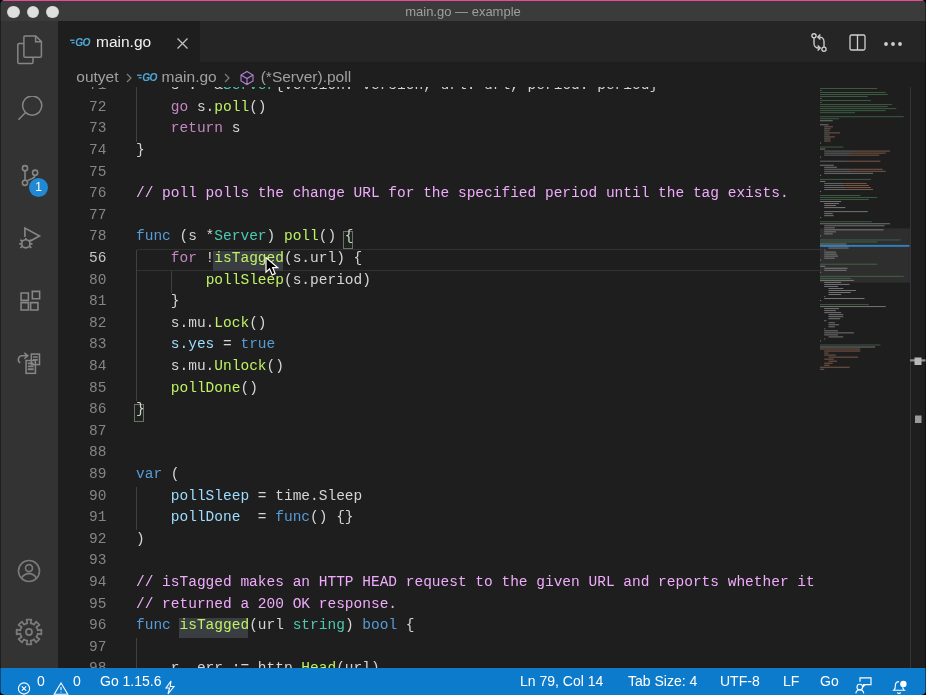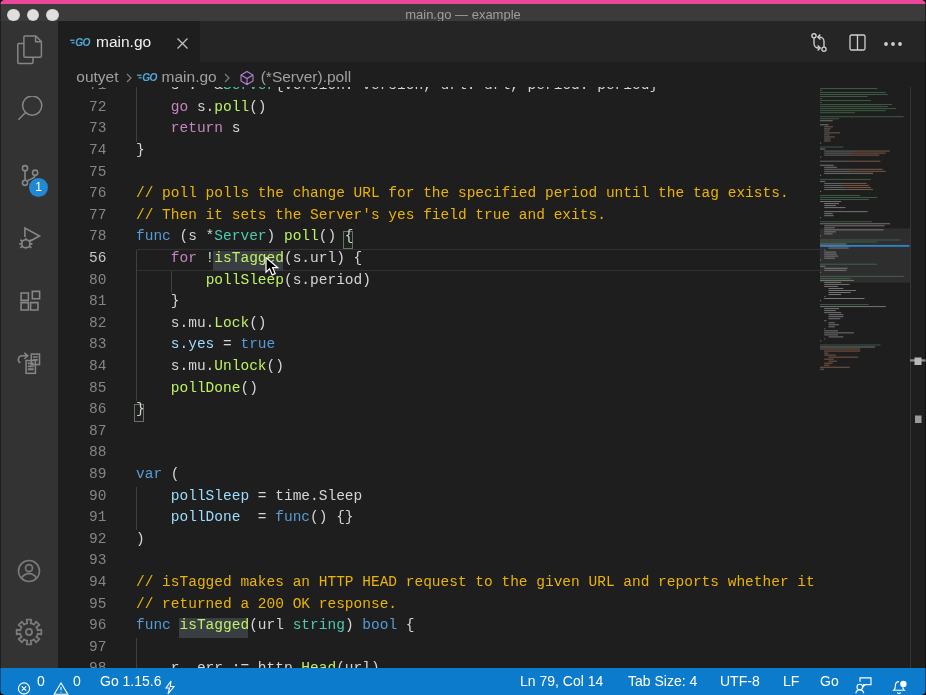--- a/index.html
+++ b/index.html
@@ -1,31 +1,31 @@
 <!DOCTYPE html>
 <html><head><meta charset="utf-8"><style>
 *{margin:0;padding:0;box-sizing:border-box}
 html,body{width:926px;height:695px;background:#000;overflow:hidden}
 body{font-family:"Liberation Sans",sans-serif;position:relative}
 #win{position:absolute;inset:0;border-radius:5px;overflow:hidden;background:#1e1e1e}
-#titlebar{position:absolute;left:0;top:0;width:100%;height:21px;background:#3b3b3c;border-top:4px solid #ec4899}
+#titlebar{position:absolute;left:0;top:0;width:100%;height:21px;background:#3b3b3c;border-top:1px solid #ec4899}
 #title{position:absolute;top:0;left:0;width:100%;height:21px;line-height:22px;text-align:center;color:#9f9f9f;font-size:13px}
 .tl{position:absolute;top:4.5px;width:12.6px;height:12.6px;border-radius:50%;background:#dfdfdd;box-shadow:inset 0 0 1px rgba(0,0,0,.3)}
 #actbar{position:absolute;left:0;top:21px;width:58px;bottom:27px;background:#333334}
 .aic{position:absolute;left:0;width:58px;height:48px;display:flex;align-items:center;justify-content:center}
 #tabbar{position:absolute;left:58px;top:21px;right:0;height:41px;background:#252526}
 #tab1{position:absolute;left:0;top:0;width:142.5px;height:41px;background:#1e1e1e;border-right:1px solid #252526;display:flex;align-items:center}
 #tab1 .lbl{color:#f0f0f0;font-size:15.5px;margin-left:38px}
 #crumbs{position:absolute;left:58px;top:62px;right:0;height:25px;background:#1e1e1e;display:flex;align-items:center;color:#a0a0a0;font-size:15.5px;padding-top:5px}
 #editor{position:absolute;left:58px;top:87px;right:0;bottom:27px;background:#1e1e1e;overflow:hidden}
 .ln{position:absolute;left:0;width:48.5px;text-align:right;color:#858585;font-family:"Liberation Mono",monospace;font-size:14.5px;line-height:21.6px;height:21.6px}
 .ln.act{color:#c6c6c6}
 .cl{position:absolute;left:78px;white-space:pre;color:#d4d4d4;font-family:"Liberation Mono",monospace;font-size:14.5px;line-height:21.6px;height:21.6px}
 
-.c{color:#eab308}.p{color:#C586C0}.kb{color:#569CD6}.t{color:#4EC9B0}.f{color:#bef264}.v{color:#9CDCFE}.n{color:#B5CEA8}
+.c{color:#f0abfc}.p{color:#C586C0}.kb{color:#569CD6}.t{color:#4EC9B0}.f{color:#bef264}.v{color:#9CDCFE}.n{color:#B5CEA8}
 
 .ig{position:absolute;width:1px;background:#404040}
 #curline{position:absolute;left:79px;top:162.4px;width:684px;height:21.6px;border-top:1px solid #323232;border-bottom:1px solid #323232}
 .whl{position:absolute;background:#3a3d41;height:20px}
 .brk{position:absolute;border:1px solid #6e6e6e;background:rgba(0,100,0,0.08)}
 #minimap{position:absolute;right:0;top:87px;width:106px;bottom:27px}
 #statusbar{position:absolute;left:0;bottom:0;width:100%;height:27px;background:#0c7bcc;color:#fff;font-size:14px}
 .sbit{position:absolute;top:0;height:27px;line-height:27px;white-space:nowrap}
 svg{display:block}
 </style></head><body>
@@ -130,21 +130,20 @@
       <div class="ln" style="top:506.5px">95</div>
       <div class="ln" style="top:528.1px">96</div>
       <div class="ln" style="top:549.7px">97</div>
       <div class="ln" style="top:571.3px">98</div>
    <div class="cl" style="top:-11.9px">    s := &amp;<span class="t">Server</span>{version: version, url: url, period: period}</div>
       <div class="cl" style="top:9.7px">    <span class="p">go</span> s.<span class="f">poll</span>()</div>
       <div class="cl" style="top:31.3px">    <span class="p">return</span> s</div>
       <div class="cl" style="top:52.9px">}</div>
       <div class="cl" style="top:74.5px"></div>
       <div class="cl" style="top:96.1px"><span class="c">// poll polls the change URL for the specified period until the tag exists.</span></div>
-      <div class="cl" style="top:117.7px"><span class="c">// Then it sets the Server's yes field true and exits.</span></div>
       <div class="cl" style="top:139.3px"><span class="kb">func</span> (s *<span class="t">Server</span>) <span class="f">poll</span>() {</div>
       <div class="cl" style="top:160.9px">    <span class="p">for</span> !<span class="f">isTagged</span>(s.url) {</div>
       <div class="cl" style="top:182.5px">        <span class="f">pollSleep</span>(s.period)</div>
       <div class="cl" style="top:204.1px">    }</div>
       <div class="cl" style="top:225.7px">    s.mu.<span class="f">Lock</span>()</div>
       <div class="cl" style="top:247.3px">    <span class="v">s.yes</span> = <span class="kb">true</span></div>
       <div class="cl" style="top:268.9px">    s.mu.<span class="f">Unlock</span>()</div>
       <div class="cl" style="top:290.5px">    <span class="f">pollDone</span>()</div>
       <div class="cl" style="top:312.1px">}</div>
       <div class="cl" style="top:333.7px"></div>

